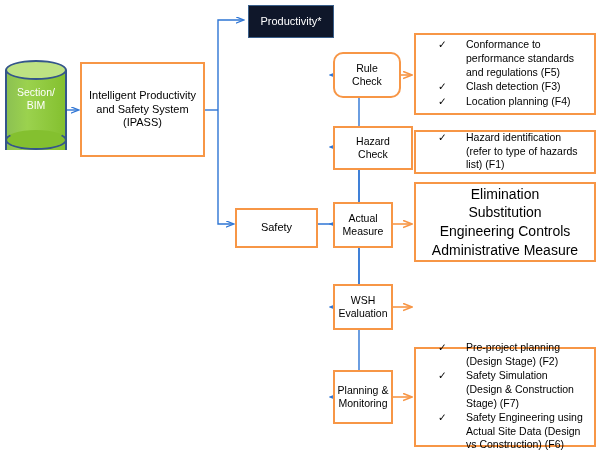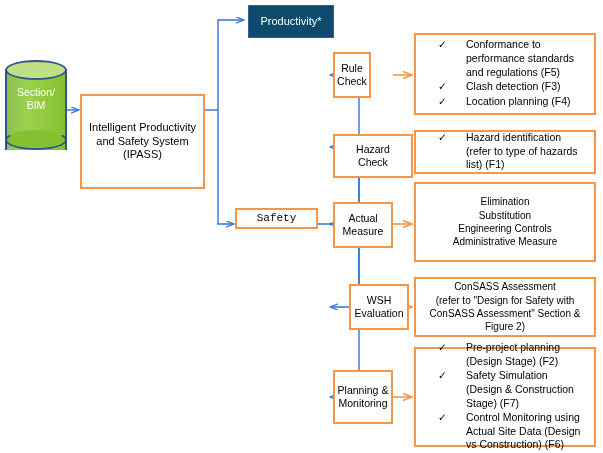--- a/index.html
+++ b/index.html
@@ -34,38 +34,38 @@
     justify-content: center;
     text-align: center;
     color: #000000;
     line-height: 1.22;
   }
   .orange-box {
     background: #ffffff;
     border: 2.5px solid #F79646;
   }
   .blue-box {
-    background: #0c4a6e;
+    background: #0f172a;
     border: 1.5px solid #3A5F8A;
     color: #ffffff;
   }
   .label-sm { font-size: 10.5px; }
   .label-md { font-size: 11px; }
   .detail-box {
     position: absolute;
     box-sizing: border-box;
     background: #ffffff;
     border: 2.5px solid #F79646;
     display: flex;
     flex-direction: column;
     justify-content: center;
   }
   .centered-lines {
     text-align: center;
-    font-size: 10px;
+    font-size: 14px;
     color: #000000;
     line-height: 1.33;
   }
   ul.checklist {
     list-style: none;
     margin: 0;
     padding: 0 8px 0 12px;
   }
   ul.checklist li {
     position: relative;
@@ -174,58 +174,58 @@
   <div class="cylinder" style="left:5px; top:60px;">
     <div class="cyl-body"></div>
     <div class="cyl-bottom"></div>
     <div class="cyl-top"></div>
     <div class="cyl-text">
       <div>Section/</div>
       <div>BIM</div>
     </div>
   </div>
 
-  <div class="node orange-box label-md" style="left:80px; top:62px; width:125px; height:95px;margin-top:32px;">
+  <div class="node orange-box label-md" style="left:80px; top:62px; width:125px; height:95px;">
     <div>
       <div>Intelligent Productivity</div>
       <div>and Safety System</div>
       <div>(IPASS)</div>
     </div>
   </div>
 
   <div class="node blue-box label-md" style="left:248px; top:5px; width:86px; height:33px;">
     <span>Productivity*</span>
   </div>
 
-  <div class="node orange-box label-md" style="left:235px; top:208px; width:83px; height:21px;font-family:Liberation Mono, monospace;">
+  <div class="node orange-box label-md" style="left:235px; top:208px; width:83px; height:40px;">
     <span>Safety</span>
   </div>
 
-  <div class="node orange-box label-sm" style="left:333px; top:52px; width:38px; height:46px;">
+  <div class="node orange-box label-sm" style="left:333px; top:52px; width:68px; height:46px;border-radius:10px;">
     <div>
       <div>Rule</div>
       <div>Check</div>
     </div>
   </div>
 
-  <div class="node orange-box label-sm" style="left:333px; top:126px; width:80px; height:44px;margin-top:8px;">
+  <div class="node orange-box label-sm" style="left:333px; top:126px; width:80px; height:44px;">
     <div>
       <div>Hazard</div>
       <div>Check</div>
     </div>
   </div>
 
   <div class="node orange-box label-sm" style="left:333px; top:202px; width:60px; height:46px;">
     <div>
       <div>Actual</div>
       <div>Measure</div>
     </div>
   </div>
 
-  <div class="node orange-box label-sm" style="left:333px; top:284px; width:60px; height:46px;margin-left:16px;">
+  <div class="node orange-box label-sm" style="left:333px; top:284px; width:60px; height:46px;">
     <div>
       <div>WSH</div>
       <div>Evaluation</div>
     </div>
   </div>
 
   <div class="node orange-box label-sm" style="left:333px; top:370px; width:60px; height:54px;">
     <div>
       <div>Planning &amp;</div>
       <div>Monitoring</div>
@@ -260,39 +260,31 @@
 
   <div class="detail-box" style="left:414px; top:182px; width:182px; height:80px;">
     <div class="centered-lines">
       <div>Elimination</div>
       <div>Substitution</div>
       <div>Engineering Controls</div>
       <div>Administrative Measure</div>
     </div>
   </div>
 
-  <div class="detail-box" style="left:414px; top:277px; width:182px; height:60px;">
-    <div class="centered-lines">
-      <div>ConSASS Assessment</div>
-      <div>(refer to "Design for Safety with</div>
-      <div>ConSASS Assessment" Section &amp;</div>
-      <div>Figure 2)</div>
-    </div>
-  </div>
 
   <div class="detail-box" style="left:414px; top:347px; width:182px; height:100px;">
     <ul class="checklist">
       <li>
         <span class="tick">✓</span>
         <span>Pre-project planning (Design Stage) (F2)</span>
       </li>
       <li>
         <span class="tick">✓</span>
         <span>Safety Simulation (Design &amp; Construction Stage) (F7)</span>
       </li>
       <li>
         <span class="tick">✓</span>
-        <span>Control Monitoring using Actual Site Data (Design vs Construction) (F6)</span>
+        <span>Safety Engineering using Actual Site Data (Design vs Construction) (F6)</span>
       </li>
     </ul>
   </div>
 
 </div>
 
 </body></html>

